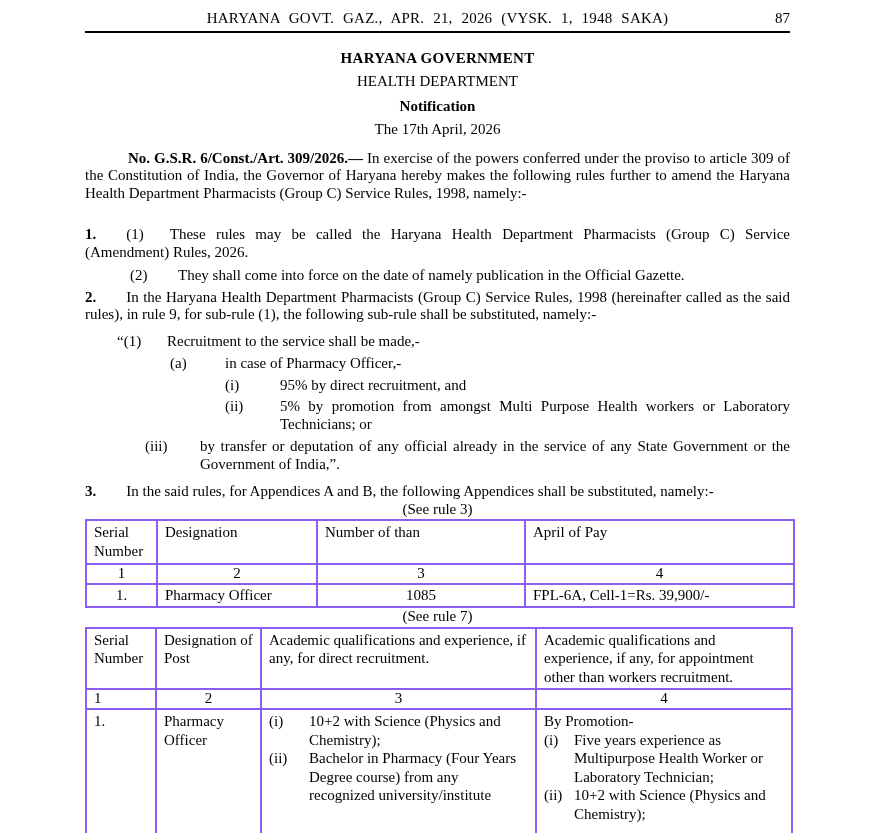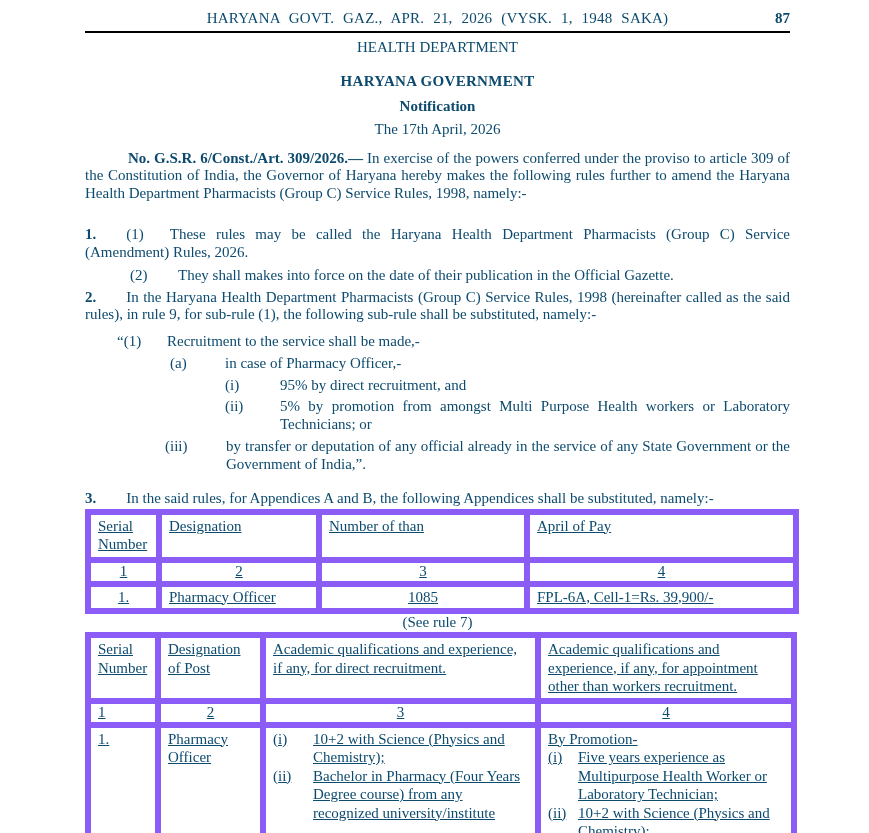--- a/index.html
+++ b/index.html
@@ -1,62 +1,62 @@
 <!DOCTYPE html>
 <html><head>
 <meta charset="utf-8">
 <style>
   html,body{margin:0;padding:0;background:#fff;}
   .page{
     position:relative;
     width:869px;height:833px;
-    background:#ffffff;color:#0c4a6e;
+    background:#ffffff;color:#000000;
     font-family:"Liberation Serif", serif;
     font-size:15px;line-height:17.5px;
     overflow:hidden;
   }
   .content{margin-left:85px;margin-right:79px;}
   
   .gazline{display:flex;align-items:flex-end;padding-top:10px;}
   .gaz-title{flex:1;text-align:center;word-spacing:5px;letter-spacing:.2px;}
-  .gaz-page{width:34px;text-align:right;font-weight:bold;}
+  .gaz-page{width:34px;text-align:right;}
   .rule{border-top:2px solid #000;margin-top:3px;}
   
   .center{text-align:center;}
   .h-gov{margin-top:17px;font-weight:bold;letter-spacing:.3px;}
   .h-dep{margin-top:6px;}
   .h-not{margin-top:7px;font-weight:bold;}
   .h-date{margin-top:6px;}
   
   .para{text-align:justify;}
   .p-gsr{margin-top:11px;text-indent:43px;}
   .p-r1{margin-top:24px;}
   .p-r2{margin-top:4px;}
-  .p-r3{margin-top:17px;}
+  .p-r3{margin-top:10px;}
   .isp{display:inline-block;height:1px;}
   .w30{width:30px;} .w26{width:26px;}
   
   .flexrow{display:flex;}
   .m-sub2{margin-left:45px;margin-top:6px;}
   .m-q1{margin-left:32px;margin-top:9px;}
   .m-a{margin-left:85px;margin-top:5px;}
   .m-i{margin-left:140px;margin-top:4px;}
   .m-i2{margin-left:140px;margin-top:4px;}
-  .m-i3{margin-left:80px;margin-top:5px;gap:6px;}
+  .m-i3{margin-left:60px;margin-top:5px;}
   .lbl48{flex:0 0 48px;}
   .lbl50{flex:0 0 50px;}
   .lbl55{flex:0 0 55px;}
   .ftxt{flex:1;text-align:justify;min-width:0;}
   
   .apx-a-title{margin-top:12px;font-weight:bold;}
   .apx-sub{margin-top:0;}
   .apx-b-title{margin-top:8px;font-weight:bold;}
   
   table{border-collapse:collapse;table-layout:fixed;margin-top:1px;}
-  td{border:6px solid #8b5cf6;vertical-align:top;padding:2px 7px;line-height:18.5px;overflow:hidden;text-decoration:underline;}
+  td{border:2px solid #8b5cf6;vertical-align:top;padding:2px 7px;line-height:18.5px;overflow:hidden;}
   .tblA{width:708px;}
   .tblB{width:706px;}
   .numrow td{text-align:center;line-height:15px;padding-top:1px;padding-bottom:2px;}
   .numrow td.numleft{text-align:left;}
   .hdrA td{height:38px;}
   .hdrB td{height:53px;}
   .ctr{text-align:center;}
   .rowA td{line-height:17px;}
   
   .cell-item{display:flex;}
@@ -71,32 +71,32 @@
 <div class="page">
 
   <div class="content">
     <div class="gazline">
       <span class="gaz-page"></span>
       <span class="gaz-title">HARYANA  GOVT.  GAZ.,  APR. 21,  2026 (VYSK. 1,  1948  SAKA)</span>
       <span class="gaz-page">87</span>
     </div>
     <div class="rule"></div>
 
+    <div class="center h-gov">HARYANA GOVERNMENT</div>
     <div class="center h-dep">HEALTH DEPARTMENT</div>
-    <div class="center h-gov">HARYANA GOVERNMENT</div>
     <div class="center h-not">Notification</div>
     <div class="center h-date">The 17th April, 2026</div>
 
     <div class="para p-gsr"><b>No. G.S.R. 6/Const./Art. 309/2026.—</b> <span>In exercise of the powers conferred under the proviso to article 309 of the Constitution of India, the Governor of Haryana hereby makes the following rules further to amend the Haryana Health Department Pharmacists (Group C) Service Rules, 1998, namely:-</span></div>
 
     <div class="para p-r1"><b>1.</b><span class="isp w30"></span><span>(1)</span><span class="isp w26"></span><span>These rules may be called the Haryana Health Department Pharmacists (Group C) Service (Amendment) Rules, 2026.</span></div>
 
     <div class="flexrow m-sub2">
       <span class="lbl48">(2)</span>
-      <span class="ftxt">They shall makes into force on the date of their publication in the Official Gazette.</span>
+      <span class="ftxt">They shall come into force on the date of namely publication in the Official Gazette.</span>
     </div>
 
     <div class="para p-r2"><b>2.</b><span class="isp w30"></span><span>In the Haryana Health Department Pharmacists (Group C) Service Rules, 1998 (hereinafter called as the said rules), in rule 9, for sub-rule (1), the following sub-rule shall be substituted, namely:-</span></div>
 
     <div class="flexrow m-q1">
       <span class="lbl50">“(1)</span>
       <span class="ftxt">Recruitment to the service shall be made,-</span>
     </div>
 
     <div class="flexrow m-a">
@@ -114,20 +114,21 @@
       <span class="ftxt">5% by promotion from amongst Multi Purpose Health workers or Laboratory Technicians; or</span>
     </div>
 
     <div class="flexrow m-i3">
       <span class="lbl55">(iii)</span>
       <span class="ftxt">by transfer or deputation of any official already in the service of any State Government or the Government of India,”.</span>
     </div>
 
     <div class="para p-r3"><b>3.</b><span class="isp w30"></span><span>In the said rules, for Appendices A and B, the following Appendices shall be substituted, namely:-</span></div>
 
+    <div class="center apx-sub">(See rule 3)</div>
 
     <table class="tblA">
       <colgroup>
           <col style="width:71px">
           <col style="width:160px">
           <col style="width:208px">
           <col style="width:269px">
         </colgroup>
       <tbody>
           <tr class="hdrA">

